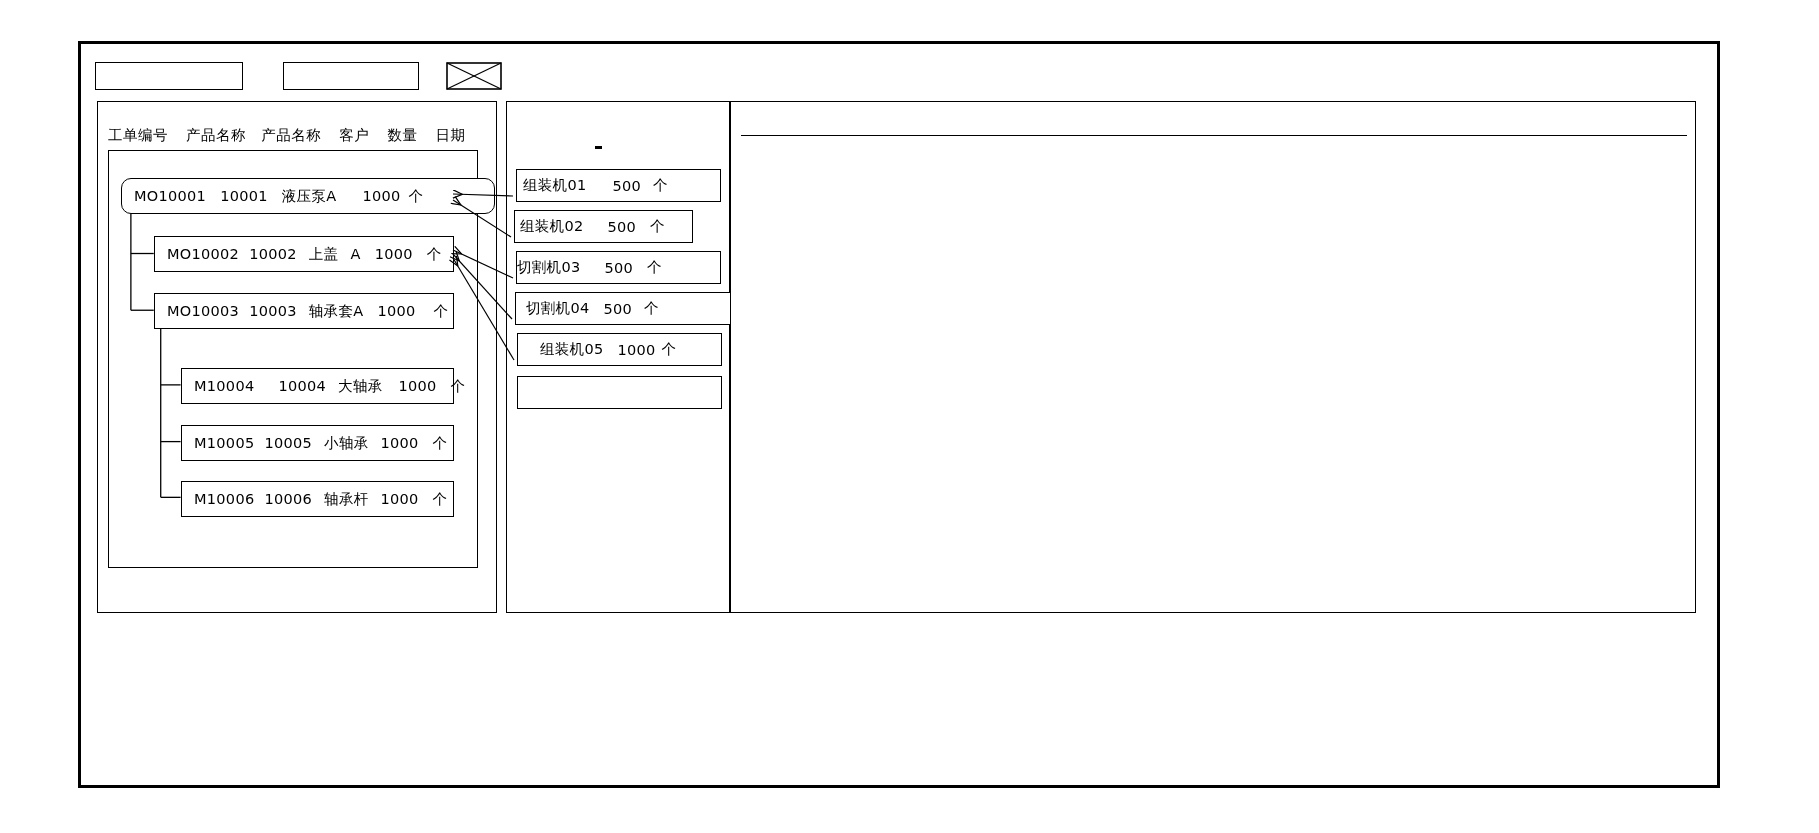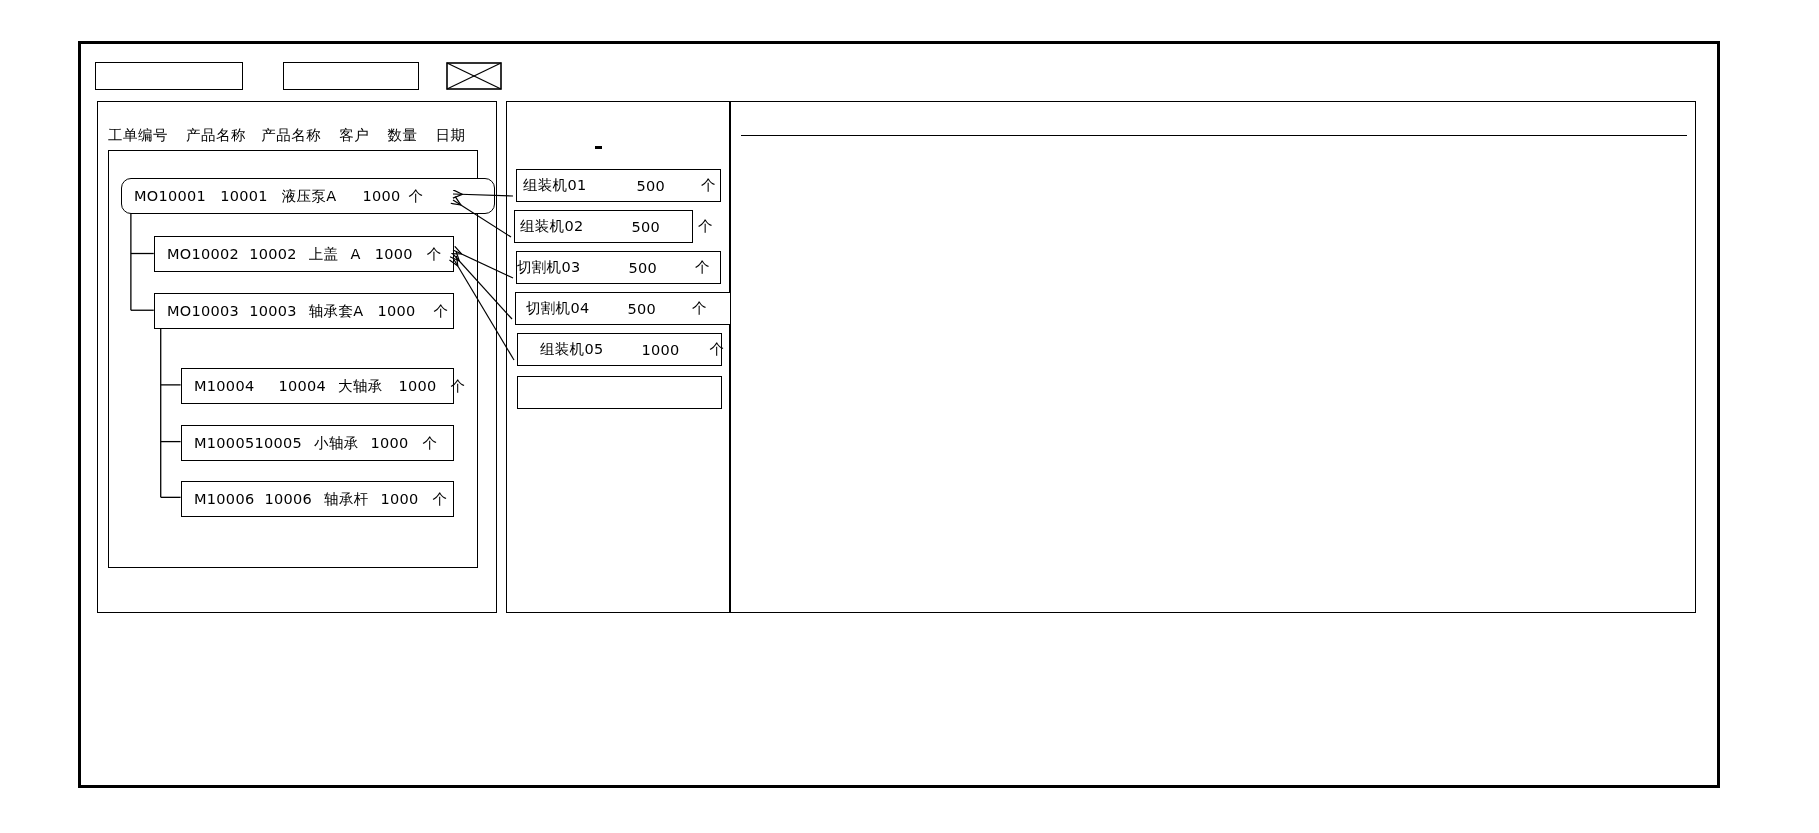--- a/index.html
+++ b/index.html
@@ -39,21 +39,21 @@
             background:#fff;display:flex;align-items:center;font-size:14.5px;
             white-space:nowrap;padding-left:12px;letter-spacing:0.3px;}
   .tree-row .c{display:inline-block;}
 
   .tree-svg{position:absolute;left:0;top:0;width:100%;height:100%;pointer-events:none;}
 
   
   .mid-dash{position:absolute;left:88px;top:44px;width:7px;height:2.5px;background:#000;}
   .mach-row{position:absolute;height:33px;border:1.4px solid #000;box-sizing:border-box;
             background:#fff;display:flex;align-items:center;font-size:14.5px;
-            white-space:nowrap;letter-spacing:0.3px;gap:24px;}
+            white-space:nowrap;letter-spacing:0.3px;}
   .mach-row .c{display:inline-block;}
 
   
   .right-head-divider{position:absolute;left:10px;top:33px;width:946px;height:0;
                       border-top:1.6px solid #000;}
 
   
   .connectors{position:absolute;left:0;top:0;width:1642px;height:747px;
               pointer-events:none;overflow:visible;}
 </style>
@@ -134,21 +134,21 @@
 
         <div class="tree-row" style="left:72px;  top:217px; width:273px;">
           <span class="c" style="margin-right:24px">M10004</span>
           <span class="c" style="margin-right:12px">10004</span>
           <span class="c" style="margin-right:16px">大轴承</span>
           <span class="c" style="margin-right:14px">1000</span>
           <span class="c">个</span>
         </div>
 
         <div class="tree-row" style="left:72px;  top:274px; width:273px;">
-          <span class="c" style="">M10005</span>
+          <span class="c" style="margin-right:10px">M10005</span>
           <span class="c" style="margin-right:12px">10005</span>
           <span class="c" style="margin-right:12px">小轴承</span>
           <span class="c" style="margin-right:14px">1000</span>
           <span class="c">个</span>
         </div>
 
         <div class="tree-row" style="left:72px;  top:330px; width:273px;">
           <span class="c" style="margin-right:10px">M10006</span>
           <span class="c" style="margin-right:12px">10006</span>
           <span class="c" style="margin-right:12px">轴承杆</span>

